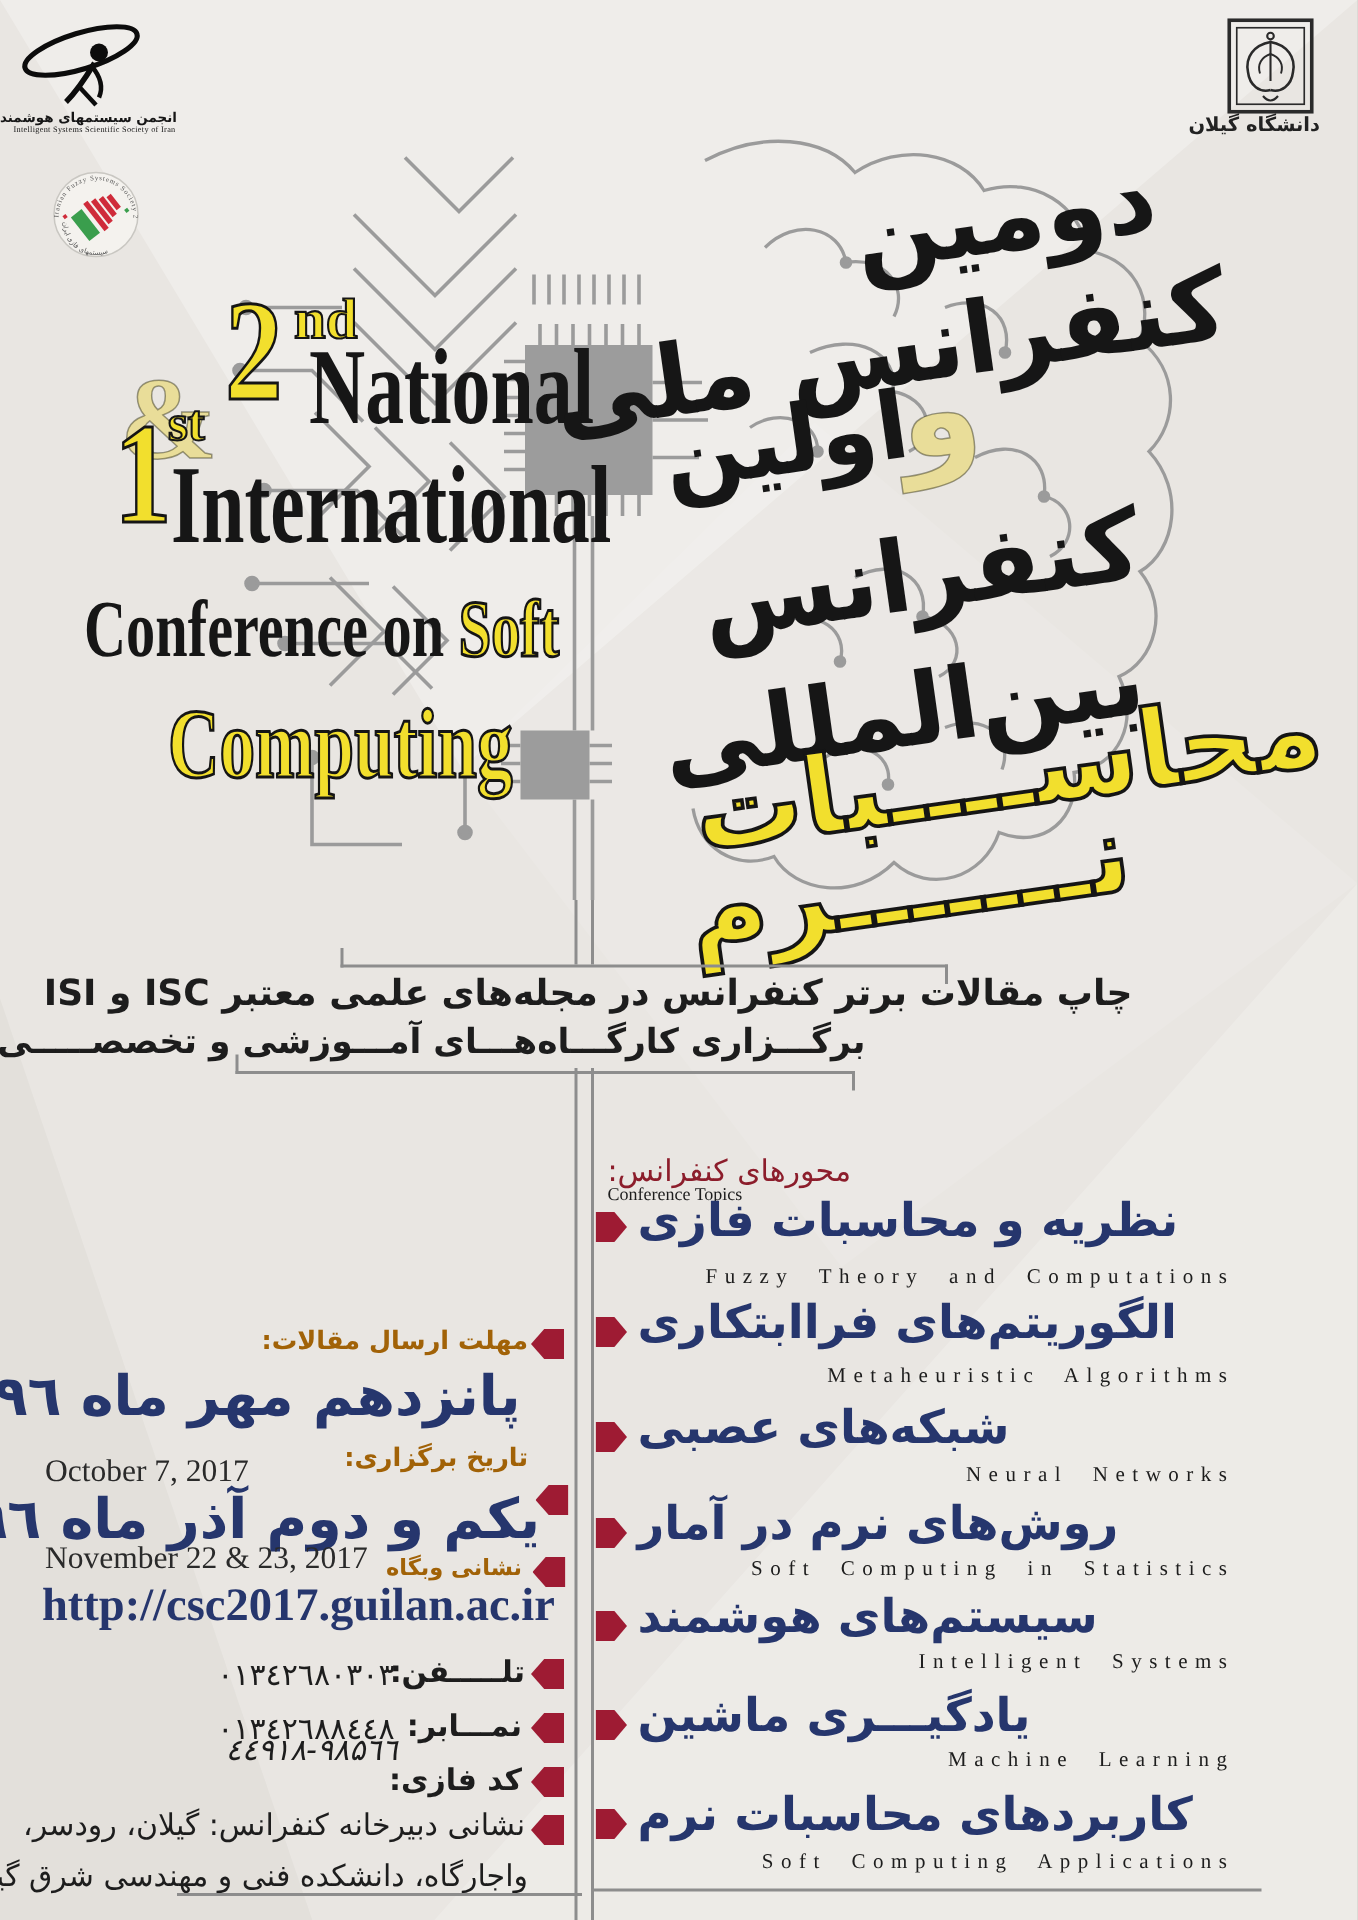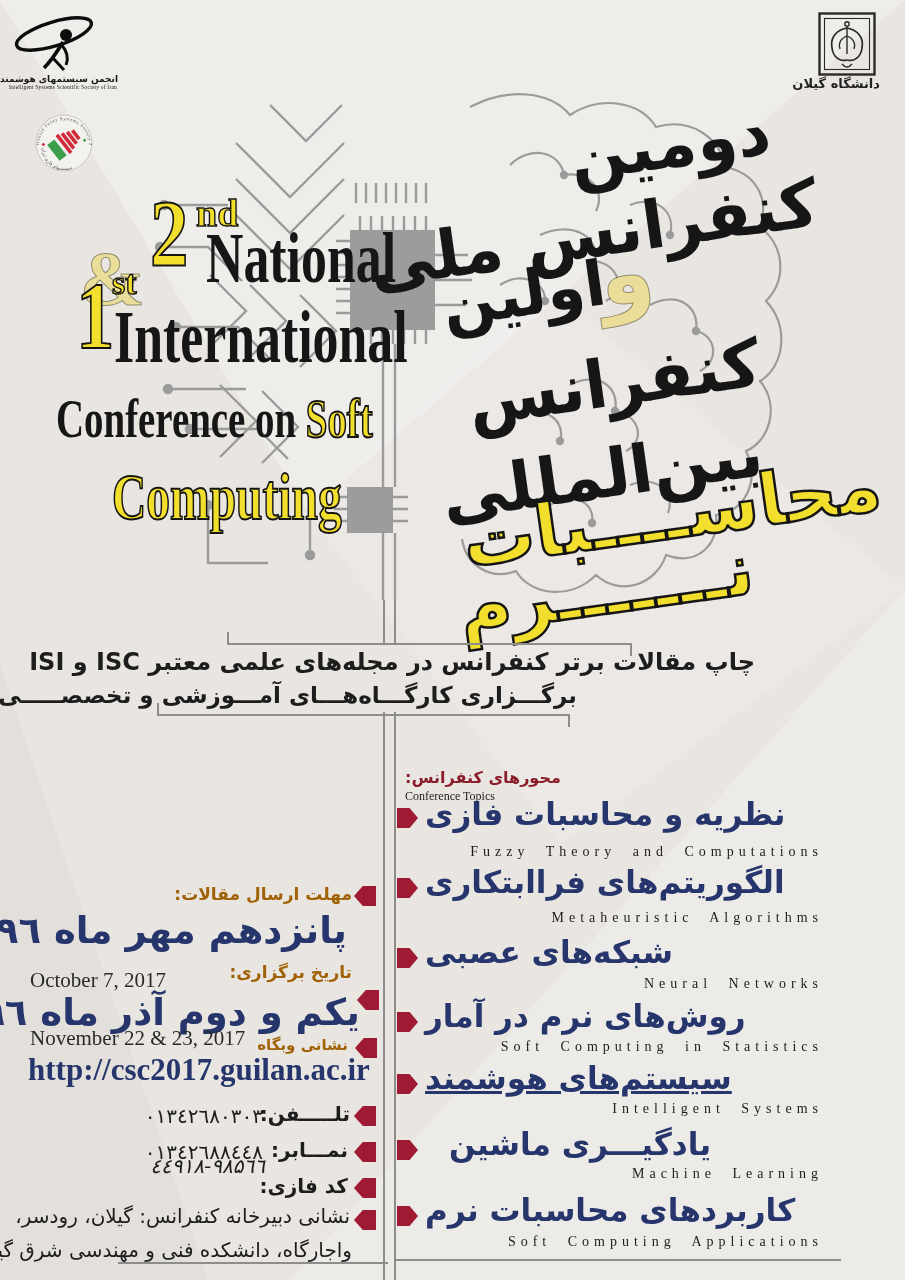--- a/index.html
+++ b/index.html
@@ -189,45 +189,45 @@
   <div class="bline" style="left:568px;top:714px;width:2px;height:13px;"></div>
 
   <div class="bline" style="left:383px;top:600px;width:2px;height:43px;"></div>
   <div class="bline" style="left:394px;top:600px;width:2px;height:43px;"></div>
   <div class="bline" style="left:383px;top:712px;width:2px;height:568px;"></div>
   <div class="bline" style="left:394px;top:712px;width:2px;height:568px;"></div>
 
   <div class="abs rtl benefit" style="right:150px;top:648px;font-size:24px;">چاپ مقالات برتر کنفرانس در مجله‌های علمی معتبر ISC و ISI</div>
   <div class="abs rtl benefit" style="right:328px;top:682px;font-size:23px;">برگـــزاری کارگـــاه‌هـــای آمـــوزشی و تخصصـــــی</div>
 
-  <div class="abs rtl" style="left:405px;top:768px;font-size:16px;font-weight:bold;color:#8c1d2b;">محورهای کنفرانس:</div>
+  <div class="abs rtl" style="left:405px;top:768px;font-size:20px;font-weight:normal;color:#8c1d2b;">محورهای کنفرانس:</div>
   <div class="abs smallcap" style="left:405px;top:789px;font-size:12px;color:#1d1d1d;">Conference Topics</div>
 
   <div class="bullet b-right abs" style="left:397px;top:808px;"></div>
   <div class="abs topic-en" style="right:82px;top:844px;">Fuzzy Theory and Computations</div>
   <div class="abs rtl topic-fa" style="left:425px;top:796px;">نظریه و محاسبات فازی</div>
 
   <div class="bullet b-right abs" style="left:397px;top:878px;"></div>
   <div class="abs rtl topic-fa" style="left:425px;top:864px;">الگوریتم‌های فراابتکاری</div>
   <div class="abs topic-en" style="right:82px;top:910px;">Metaheuristic Algorithms</div>
 
   <div class="bullet b-right abs" style="left:397px;top:948px;"></div>
   <div class="abs rtl topic-fa" style="left:425px;top:934px;">شبکه‌های عصبی</div>
   <div class="abs topic-en" style="right:82px;top:976px;">Neural Networks</div>
 
   <div class="bullet b-right abs" style="left:397px;top:1012px;"></div>
   <div class="abs rtl topic-fa" style="left:425px;top:998px;">روش‌های نرم در آمار</div>
   <div class="abs topic-en" style="right:82px;top:1039px;">Soft Computing in Statistics</div>
 
   <div class="bullet b-right abs" style="left:397px;top:1074px;"></div>
-  <div class="abs rtl topic-fa" style="left:425px;top:1060px;text-decoration:underline;">سیستم‌های هوشمند</div>
+  <div class="abs rtl topic-fa" style="left:425px;top:1060px;">سیستم‌های هوشمند</div>
   <div class="abs topic-en" style="right:82px;top:1101px;">Intelligent Systems</div>
 
   <div class="bullet b-right abs" style="left:397px;top:1140px;"></div>
-  <div class="abs rtl topic-fa" style="left:425px;top:1126px;margin-left:24px;">یادگیـــری ماشین</div>
+  <div class="abs rtl topic-fa" style="left:425px;top:1126px;">یادگیـــری ماشین</div>
   <div class="abs topic-en" style="right:82px;top:1166px;margin-left:40px;">Machine Learning</div>
 
   <div class="bullet b-right abs" style="left:397px;top:1206px;"></div>
   <div class="abs rtl topic-fa" style="left:425px;top:1192px;">کاربردهای محاسبات نرم</div>
   <div class="abs topic-en" style="right:82px;top:1234px;">Soft Computing Applications</div>
 
   <div class="bline" style="left:395px;top:1259px;width:446px;height:2px;"></div>
 
   <div class="bullet b-left abs" style="left:354px;top:886px;"></div>
   <div class="abs rtl lbl" style="right:553px;top:884px;">مهلت ارسال مقالات:</div>

